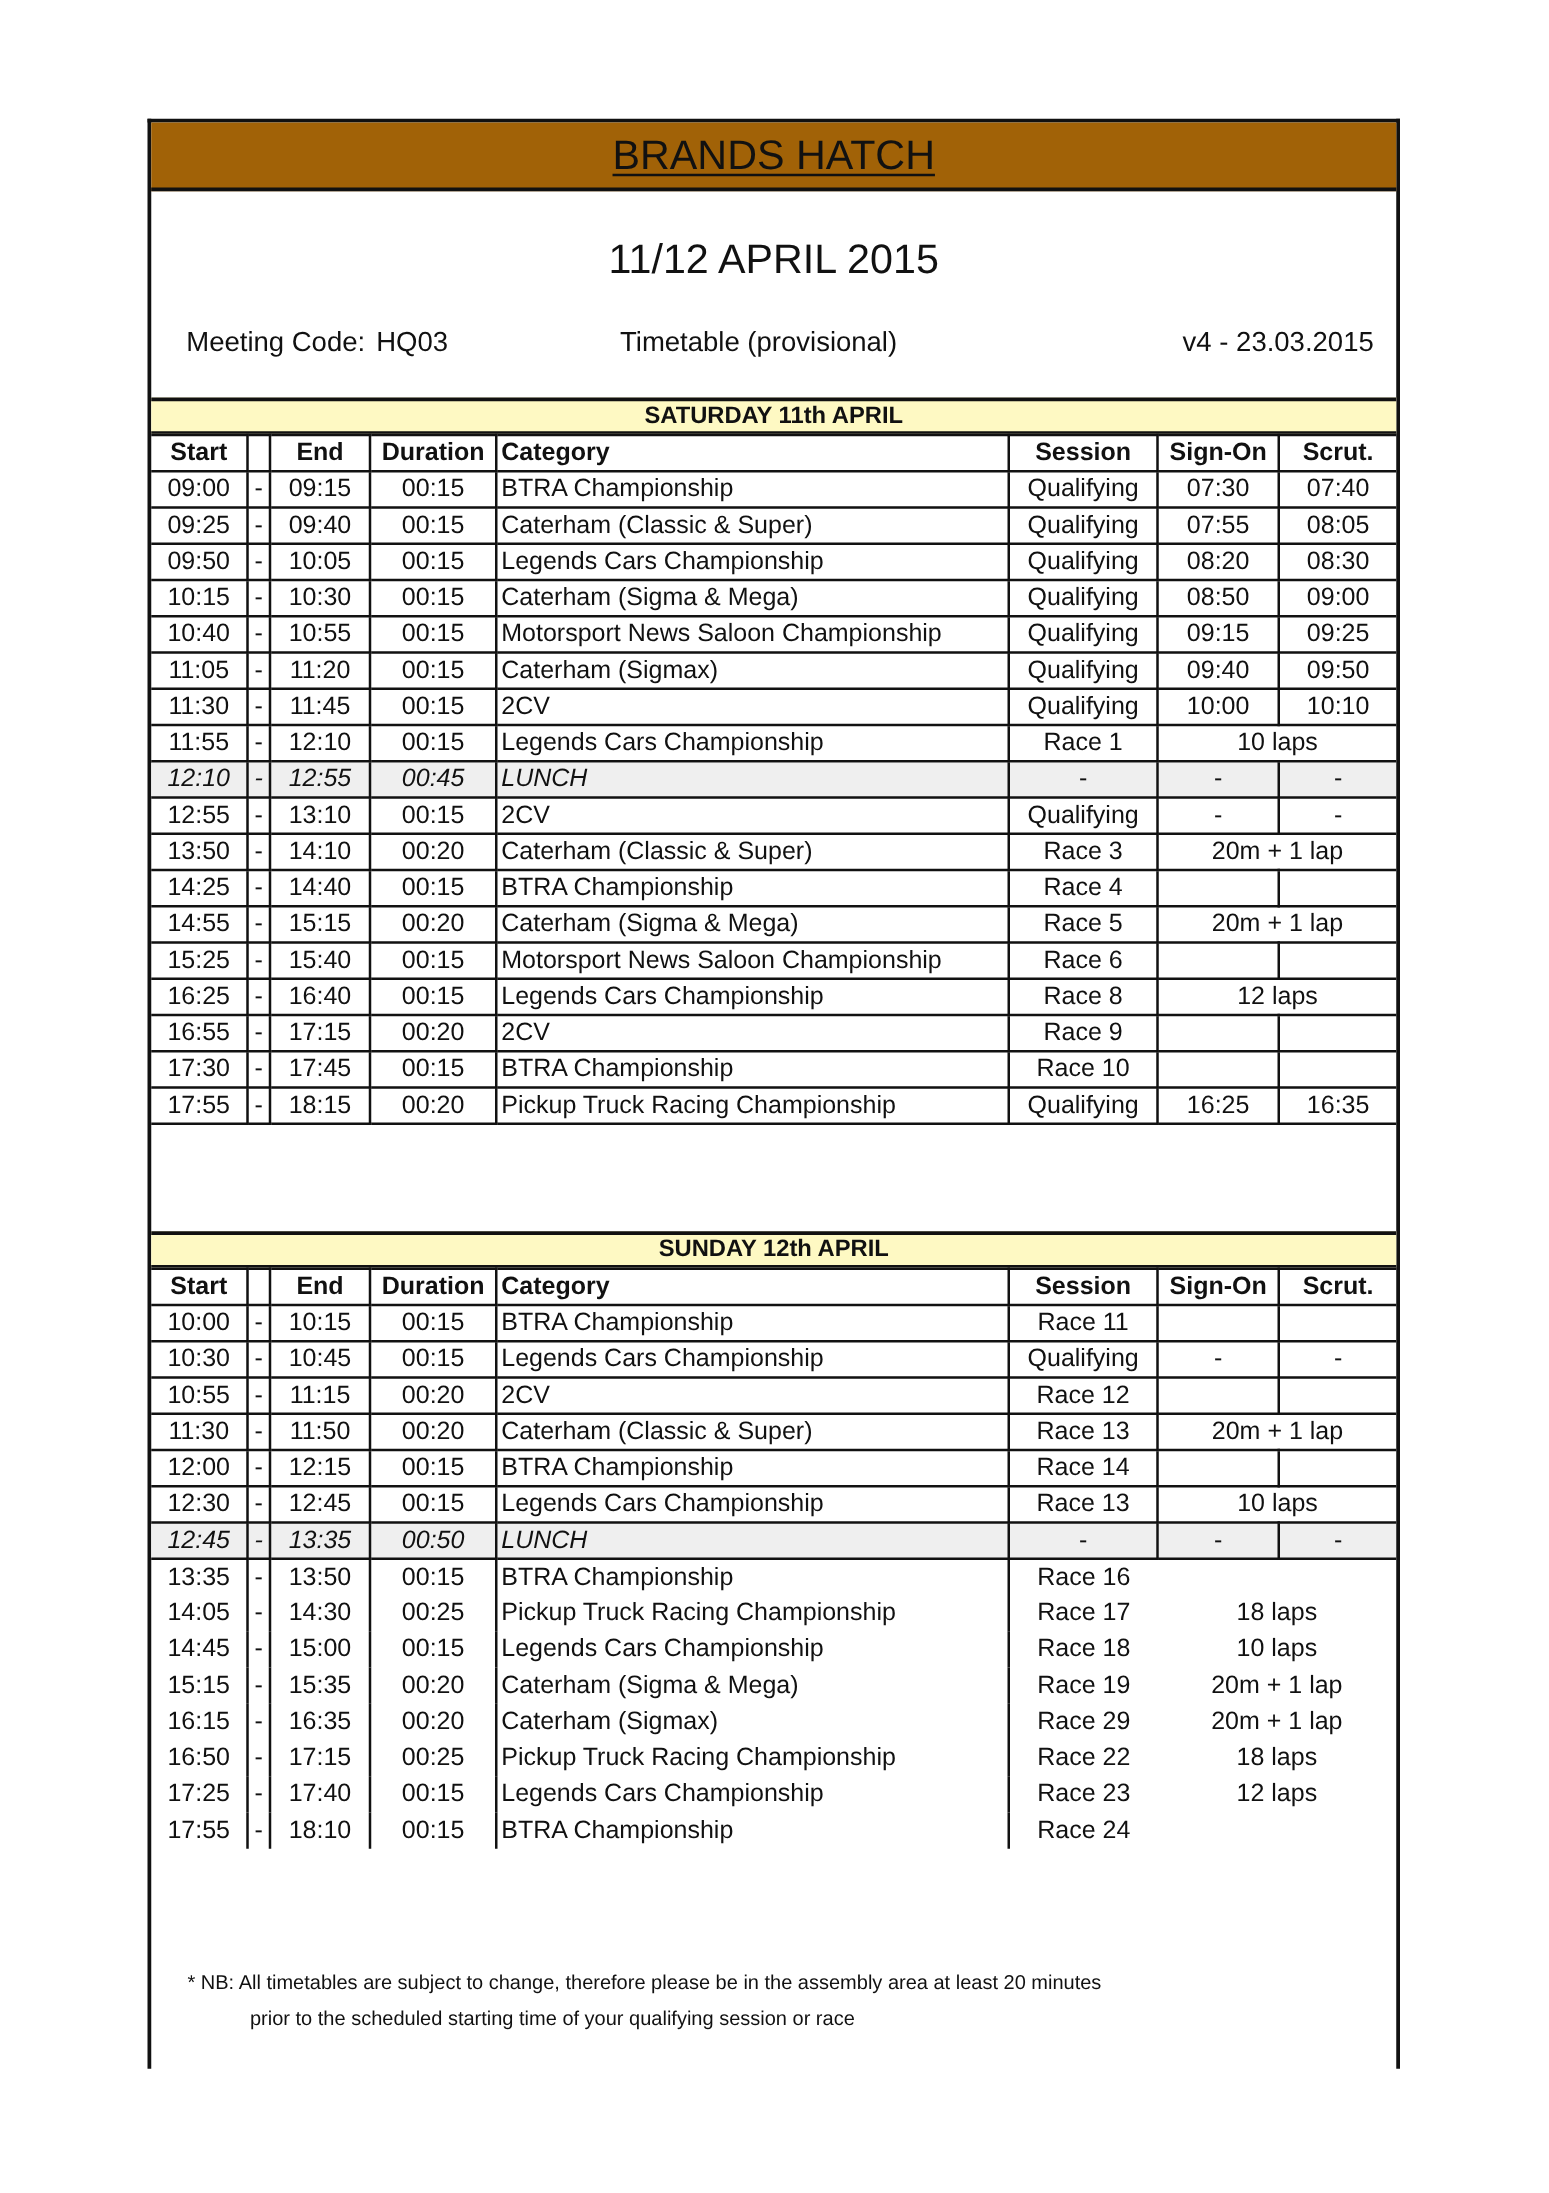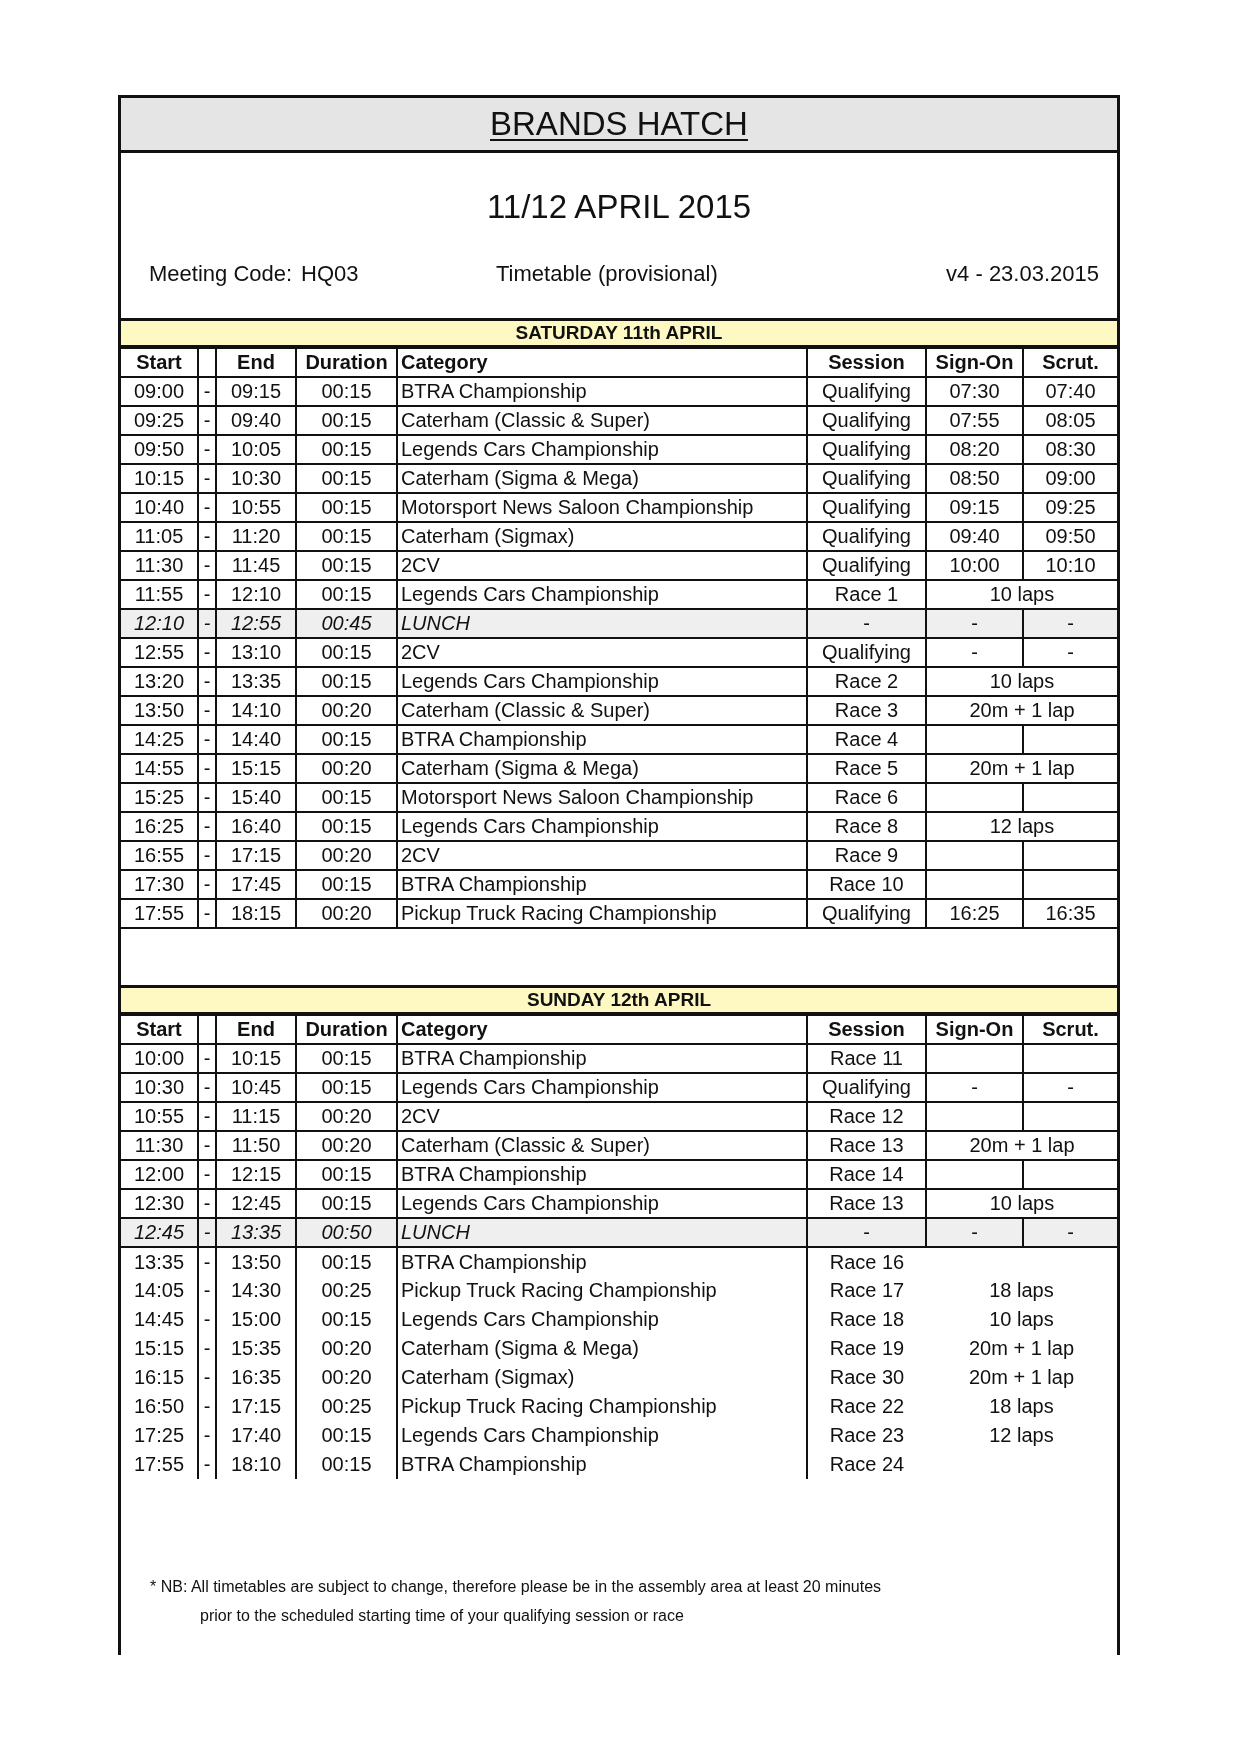--- a/index.html
+++ b/index.html
@@ -1,18 +1,18 @@
 <!DOCTYPE html>
 <html><head>
 <meta charset="utf-8">
 <style>
   html, body { margin:0; padding:0; background:#ffffff; }
   body { width:1239px; height:1754px; position:relative; font-family:"Liberation Sans", sans-serif; color:#111; overflow:hidden; }
   .frame { position:absolute; left:118px; top:95px; width:1002px; height:1560px; border-left:3px solid #111; border-right:3px solid #111; border-top:3px solid #111; box-sizing:border-box; }
-  .title-bar { position:absolute; left:0; top:0; width:100%; height:55px; background:#e5e5e5; border-bottom:3px solid #111; box-sizing:border-box; display:flex; align-items:center; justify-content:center; }
+  .title-bar { position:absolute; left:0; top:0; width:100%; height:55px; background:#a16207; border-bottom:3px solid #111; box-sizing:border-box; display:flex; align-items:center; justify-content:center; }
   .title-bar span { font-size:33px; text-decoration:underline; text-underline-offset:4px; text-decoration-thickness:2px; }
   .info { position:absolute; left:0; top:55px; width:100%; height:165px; }
   .dates { position:absolute; top:35px; width:100%; text-align:center; font-size:33px; }
   .meta-row { position:absolute; top:108px; left:0; width:100%; font-size:22px; }
   .meta-row span { position:absolute; }
   .day-bar { position:absolute; left:0; width:100%; height:29px; background:#fef9c3; border-top:3px solid #111; border-bottom:2px solid #111; box-sizing:border-box; text-align:center; font-weight:bold; font-size:19px; line-height:24px; }
   table.tt { position:absolute; left:0; width:100%; border-collapse:collapse; table-layout:fixed; font-size:20px; }
   table.tt td { height:29px; padding:0 3px; box-sizing:border-box; border:2px solid #111; white-space:nowrap; overflow:hidden; line-height:25px; }
   table.tt tr.hdr td { font-weight:bold; }
   table.tt td.c { text-align:center; }
@@ -162,29 +162,20 @@
           <td class="c first">12:55</td>
           <td class="c">-</td>
           <td class="c">13:10</td>
           <td class="c">00:15</td>
           <td class="l">2CV</td>
           <td class="c sess">Qualifying</td>
           <td class="c so">-</td>
           <td class="c last sc">-</td>
         </tr>
         <tr class="">
-          <td class="c first">13:20</td>
-          <td class="c">-</td>
-          <td class="c">13:35</td>
-          <td class="c">00:15</td>
-          <td class="l">Legends Cars Championship</td>
-          <td class="c sess">Race 2</td>
-          <td class="c last so" colspan="2">10 laps</td>
-        </tr>
-        <tr class="">
           <td class="c first">13:50</td>
           <td class="c">-</td>
           <td class="c">14:10</td>
           <td class="c">00:20</td>
           <td class="l">Caterham (Classic &amp; Super)</td>
           <td class="c sess">Race 3</td>
           <td class="c last so" colspan="2">20m + 1 lap</td>
         </tr>
         <tr class="">
           <td class="c first">14:25</td>
@@ -383,21 +374,21 @@
           <td class="l">Caterham (Sigma &amp; Mega)</td>
           <td class="c sess">Race 19</td>
           <td class="c last so" colspan="2">20m + 1 lap</td>
         </tr>
         <tr class="open">
           <td class="c first">16:15</td>
           <td class="c">-</td>
           <td class="c">16:35</td>
           <td class="c">00:20</td>
           <td class="l">Caterham (Sigmax)</td>
-          <td class="c sess">Race 30</td>
+          <td class="c sess">Race 29</td>
           <td class="c last so" colspan="2">20m + 1 lap</td>
         </tr>
         <tr class="open">
           <td class="c first">16:50</td>
           <td class="c">-</td>
           <td class="c">17:15</td>
           <td class="c">00:25</td>
           <td class="l">Pickup Truck Racing Championship</td>
           <td class="c sess">Race 22</td>
           <td class="c last so" colspan="2">18 laps</td>

